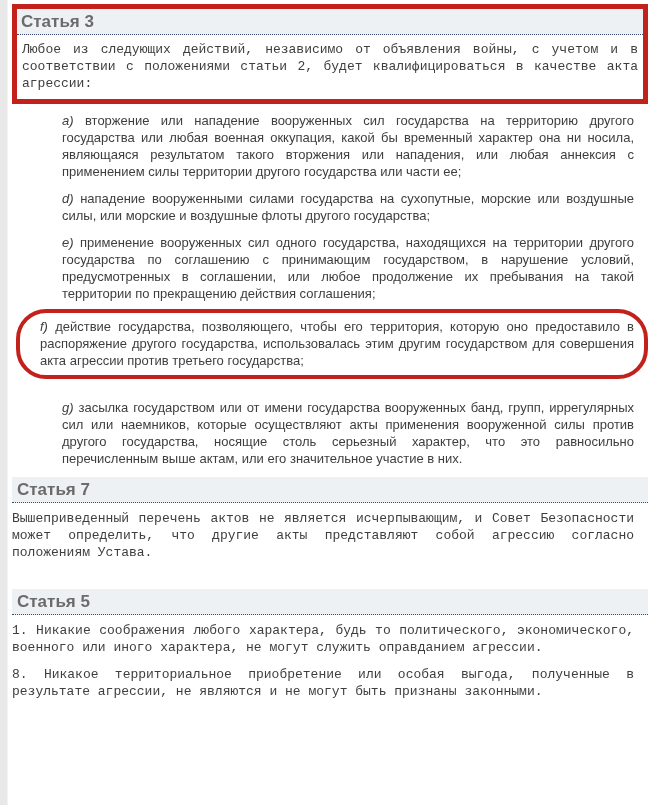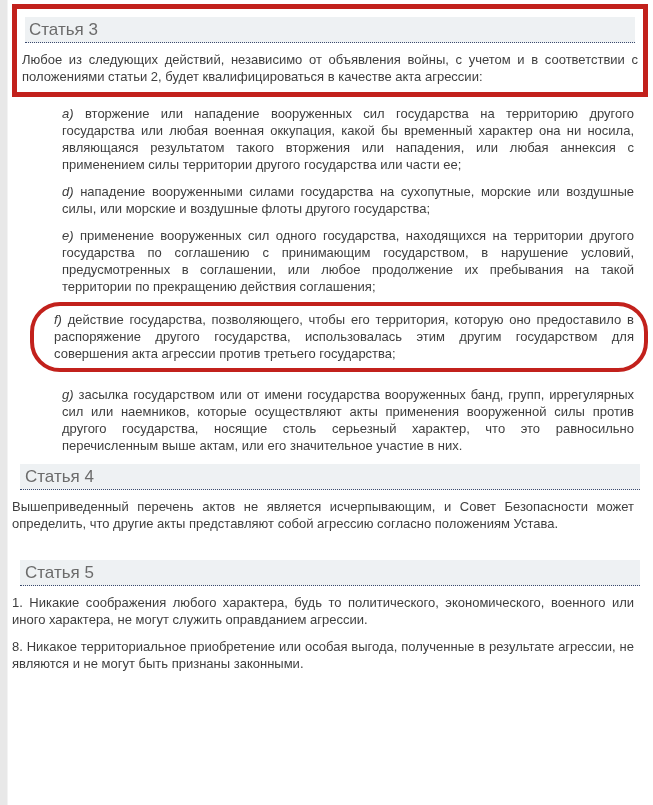--- a/index.html
+++ b/index.html
@@ -16,46 +16,46 @@
     width:653px;height:805px;overflow:hidden;background:#ffffff;
     font-family:"Liberation Sans","DejaVu Sans",sans-serif;
     font-size:13px;line-height:17px;color:var(--text-color);
   }
   .left-strip{
     position:fixed;left:0;top:0;width:8px;height:805px;
     background:var(--gutter-color);border-right:1px solid #f3f3f3;
   }
   .content{margin-left:12px;margin-right:5px;}
   .article-title{
-    font-size:17px;font-weight:400;line-height:20px;
+    font-size:17px;font-weight:700;line-height:20px;
     color:var(--heading-text-color);
     background:var(--heading-bg);
     border-bottom:1px dotted var(--heading-dot-color);
-    margin:8px;padding:3px 0 2px 5px;
+    margin:0;padding:3px 0 2px 5px;
   }
   .para{
-    text-align:justify;margin:7px 14px 0 0;
+    text-align:justify;margin:7px 14px 0 0;font-family:Liberation Mono, monospace;
   }
   .item{
     text-align:justify;margin:10px 14px 0 50px;
   }
   .item .marker{font-style:italic;}
   .hl-box{border:5px solid var(--highlight-color);}
   .hl-box-top{margin-top:4px;padding:0 0 7px 0;}
   .hl-box-top .article-title{padding-left:4px;}
   .hl-box-top .para{margin:6px 5px 0 5px;}
   .hl-box-f{
     border-width:4px;
-    margin:7px 0 0 18px;
+    margin:7px 0 0 4px;
     padding:5px 10px 6px 20px;
     border-radius:30px;
   }
   .hl-box-f .item{margin:0;}
   .gap-first{margin-top:8px;}
-  .gap-g{margin-top:14px;}
+  .gap-g{margin-top:20px;}
   .title-article4{margin-top:10px;}
   .title-article5{margin-top:28px;}
   .para + .para{margin-top:10px;}
 </style>
 </head>
 <body>
 
 <div class="left-strip"></div>
 
 <div class="content">
@@ -72,20 +72,20 @@
   <p class="item"><i class="marker">d)</i> <span>нападение вооруженными силами государства на сухопутные, морские или воздушные силы, или морские и воздушные флоты другого государства;</span></p>
 
   <p class="item"><i class="marker">e)</i> <span>применение вооруженных сил одного государства, находящихся на территории другого государства по соглашению с принимающим государством, в нарушение условий, предусмотренных в соглашении, или любое продолжение их пребывания на такой территории по прекращению действия соглашения;</span></p>
 
   <div class="hl-box hl-box-f">
     <p class="item"><i class="marker">f)</i> <span>действие государства, позволяющего, чтобы его территория, которую оно предоставило в распоряжение другого государства, использовалась этим другим государством для совершения акта агрессии против третьего государства;</span></p>
   </div>
 
   <p class="item gap-g"><i class="marker">g)</i> <span>засылка государством или от имени государства вооруженных банд, групп, иррегулярных сил или наемников, которые осуществляют акты применения вооруженной силы против другого государства, носящие столь серьезный характер, что это равносильно перечисленным выше актам, или его значительное участие в них.</span></p>
 
-  <h2 class="article-title title-article4">Статья 4</h2>
+  <h2 class="article-title title-article4">Статья 7</h2>
   <p class="para">Вышеприведенный перечень актов не является исчерпывающим, и Совет Безопасности может определить, что другие акты представляют собой агрессию согласно положениям Устава.</p>
 
   <h2 class="article-title title-article5">Статья 5</h2>
   <p class="para">1. Никакие соображения любого характера, будь то политического, экономического, военного или иного характера, не могут служить оправданием агрессии.</p>
   <p class="para">8. Никакое территориальное приобретение или особая выгода, полученные в результате агрессии, не являются и не могут быть признаны законными.</p>
 
 </div>
 
 </body></html>

